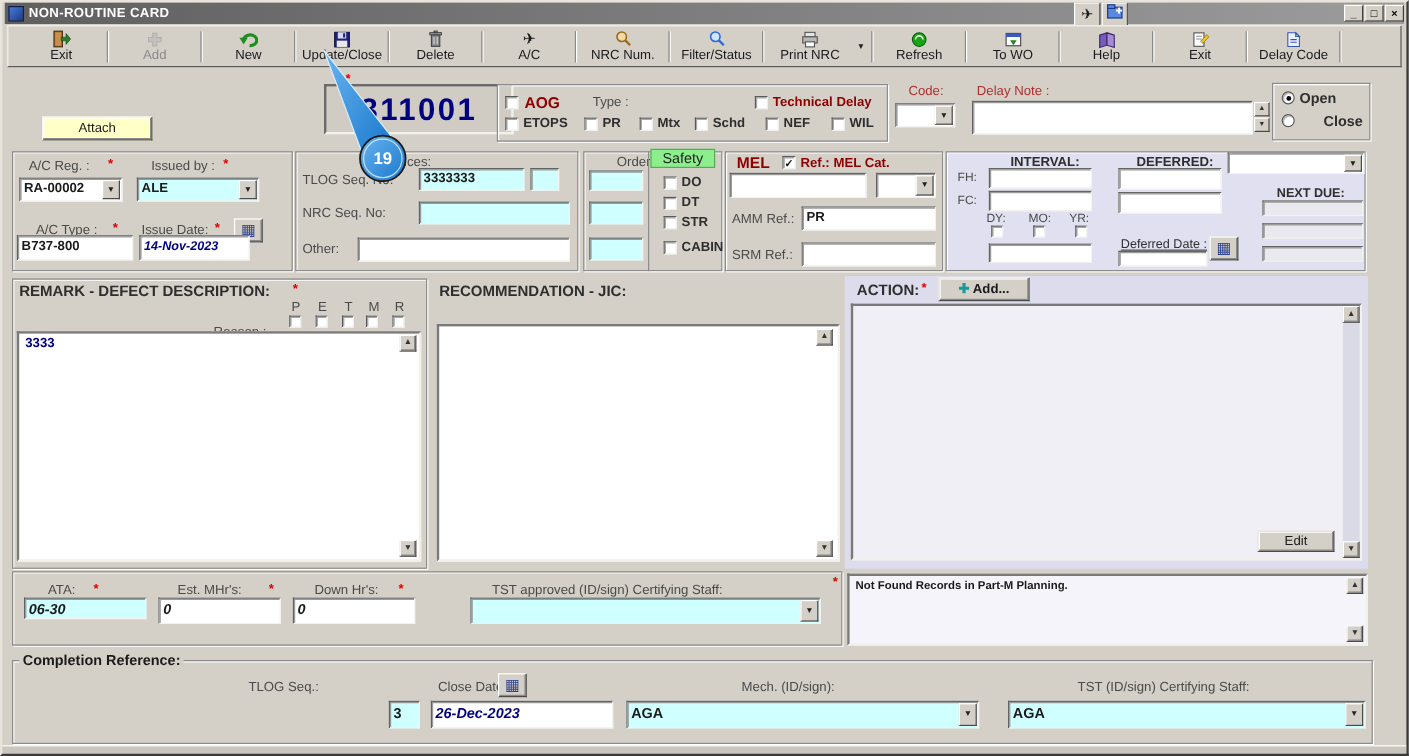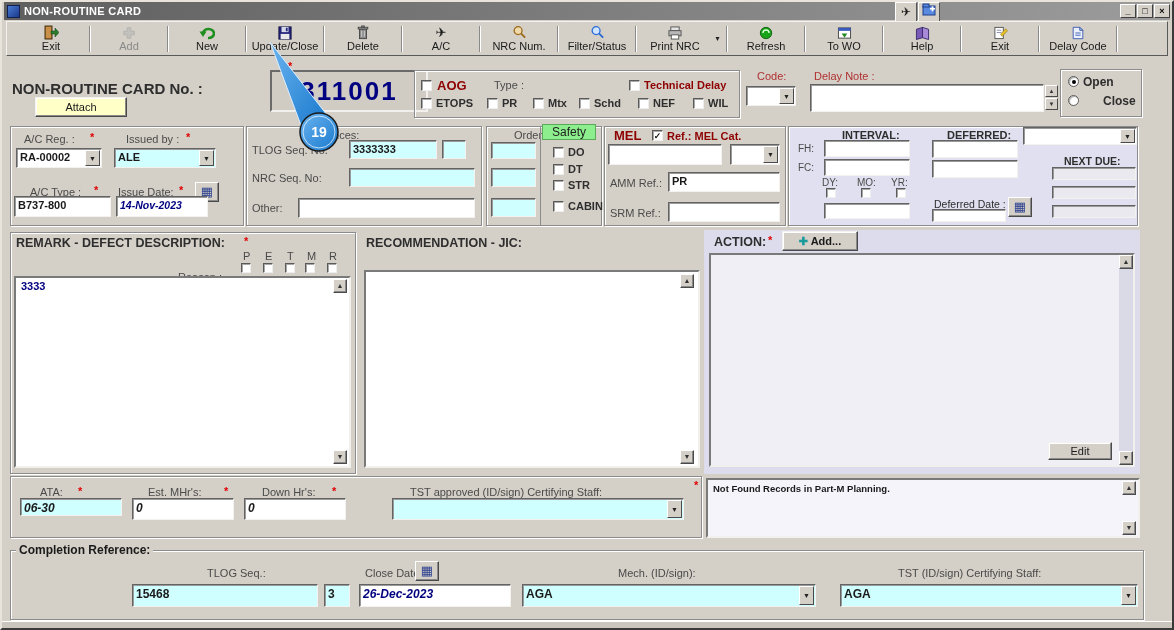--- a/index.html
+++ b/index.html
@@ -237,21 +237,20 @@
             <polygon points="10,1.5 10,5 13.5,5" fill="#c0d0f0" stroke="#3355aa"></polygon>
             <line x1="5" y1="8" x2="11" y2="8" stroke="#3355aa"></line>
             <line x1="5" y1="10.5" x2="11" y2="10.5" stroke="#3355aa"></line>
           </svg>
         </span>
       <span>Delay Code</span>
     </div>
     <div class="tsep"></div>
   </div>
 
-  <span class="lbl b" style="left:10px; top:78px; font-size:15px;">NON-ROUTINE CARD No. :</span>
   <span class="star" style="left:286px; top:58px;">*</span>
   <div class="btn" style="left:33px; top:95px; width:92px; height:20px; line-height:18px; background:#FFFFC8;">Attach</div>
   <div class="abs" style="left:268px; top:68px; width:158px; height:42px; background:#D0CCC4; border:2px solid; border-color:#6a6a6a #f2f0ec #f2f0ec #6a6a6a; text-align:center;">
     <span class="navy b" style="font-size:26px; line-height:38px; letter-spacing:2px;">311001</span>
   </div>
 
   <div class="grp" style="left:412px; top:68px; width:326px; height:48px;"></div>
   <span class="cb" style="left:419px; top:78px;"></span>
   <span class="lbl mar" style="left:435px; top:76px; font-size:13px;">AOG</span>
   <span class="lbl gry" style="left:492px; top:77px;">Type :</span>
@@ -419,21 +418,20 @@
 
   <div class="ta" style="left:704px; top:476px; width:434px; height:60px; background:#F4F4FA;">
     <span class="b" style="font-size:9.5px;">Not Found Records in Part-M Planning.</span>
   </div>
   <span class="scrbtn" style="left:1120px; top:479px;">▲</span>
   <span class="scrbtn" style="left:1120px; top:519px;">▼</span>
 
   <div class="grp" style="left:8px; top:548px; width:1134px; height:70px;"></div>
   <span class="grp-title" style="left:14px; top:541px;">Completion Reference:</span>
   <span class="lbl gry" style="left:205px; top:565px;">TLOG Seq.:</span>
-  <div class="fld cyan" style="left:130px; top:582px; width:186px; height:23px; font-size:12px;">15468</div>
   <div class="fld cyan" style="left:322px; top:582px; width:26px; height:23px; font-size:12px;">3</div>
   <span class="lbl gry" style="left:363px; top:565px;">Close Date:</span>
   <span class="cal" style="left:413px; top:559px;">▦</span>
   <div class="fld navy ctr" style="left:357px; top:582px; width:152px; height:23px; font-size:12px;">26-Dec-2023</div>
   <span class="lbl gry" style="left:616px; top:565px;">Mech. (ID/sign):</span>
   <div class="fld combo cyan" style="left:520px; top:582px; width:294px; height:23px; font-size:12px;"><span>AGA</span><span class="ca">▼</span></div>
   <span class="lbl gry" style="left:896px; top:565px;">TST (ID/sign) Certifying Staff:</span>
   <div class="fld combo cyan" style="left:838px; top:582px; width:298px; height:23px; font-size:12px;"><span>AGA</span><span class="ca">▼</span></div>
 
   <div class="bottom-strip"></div>

